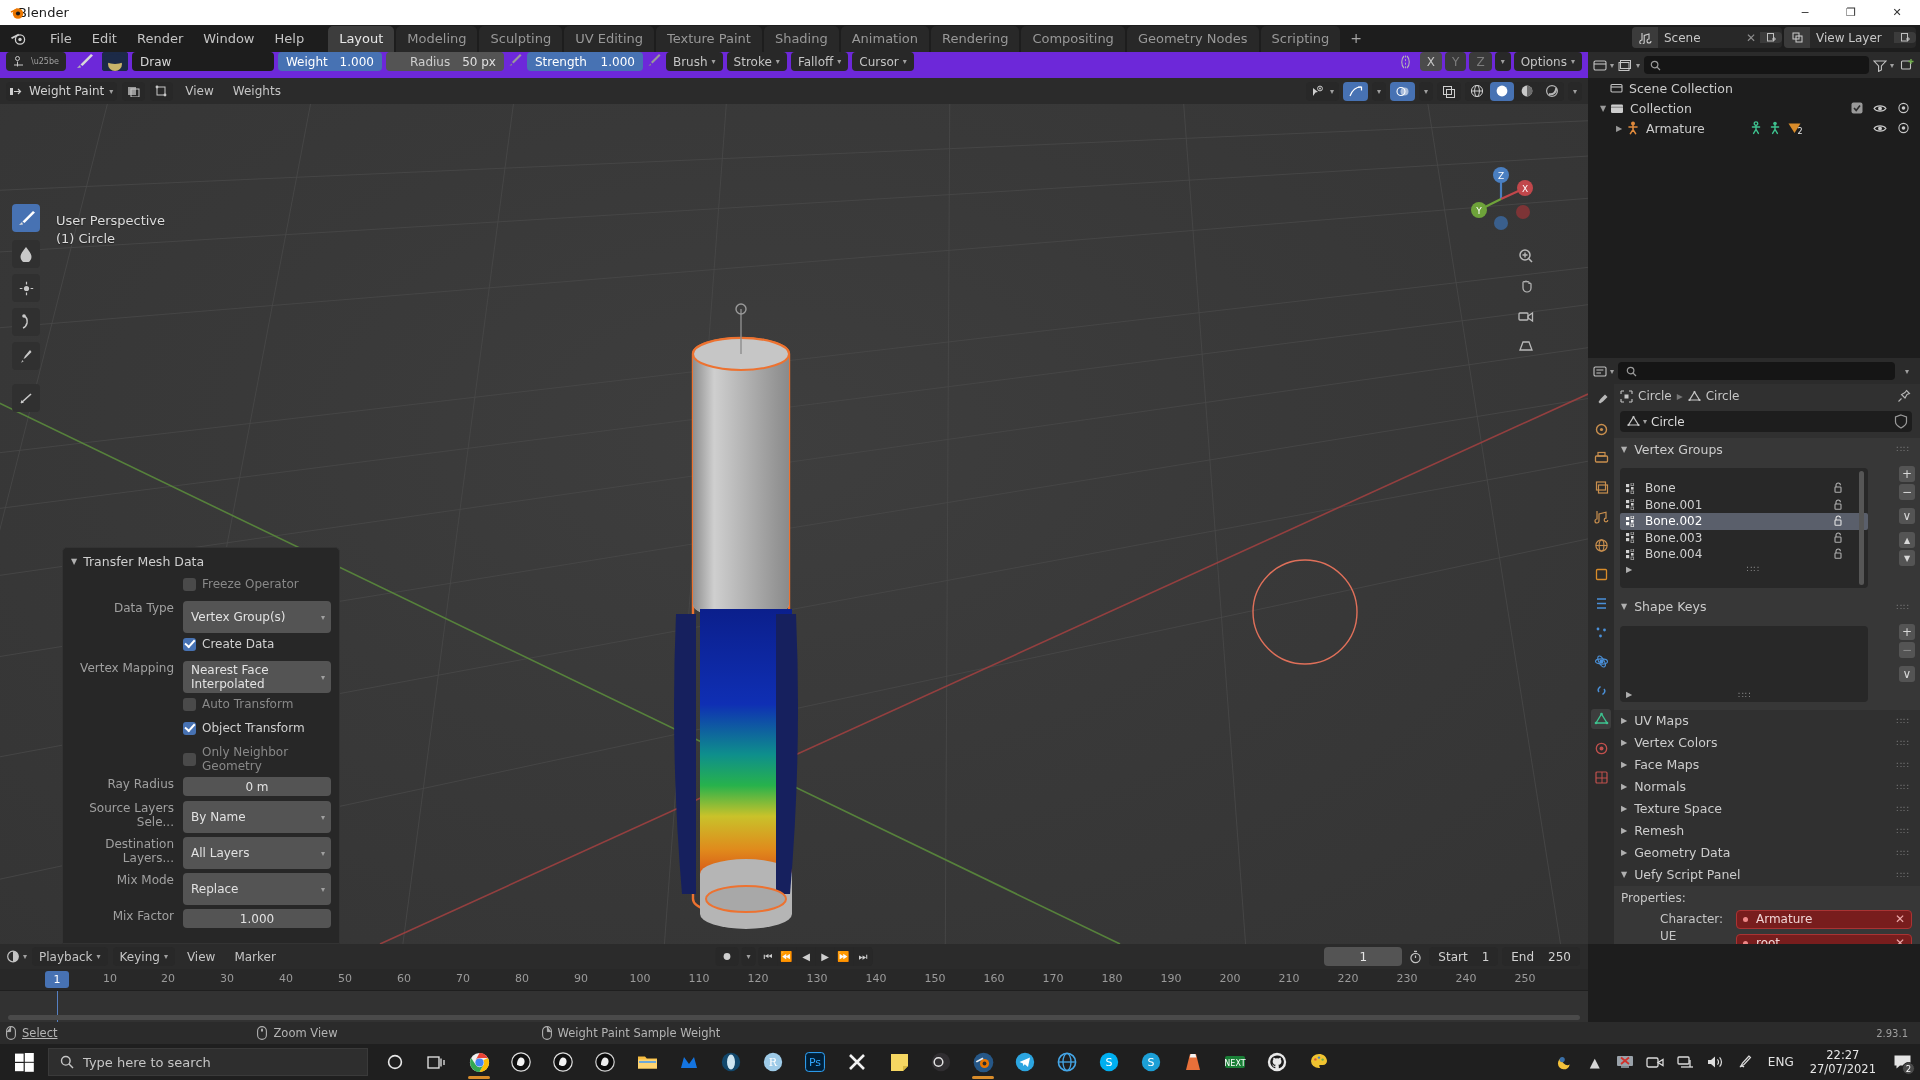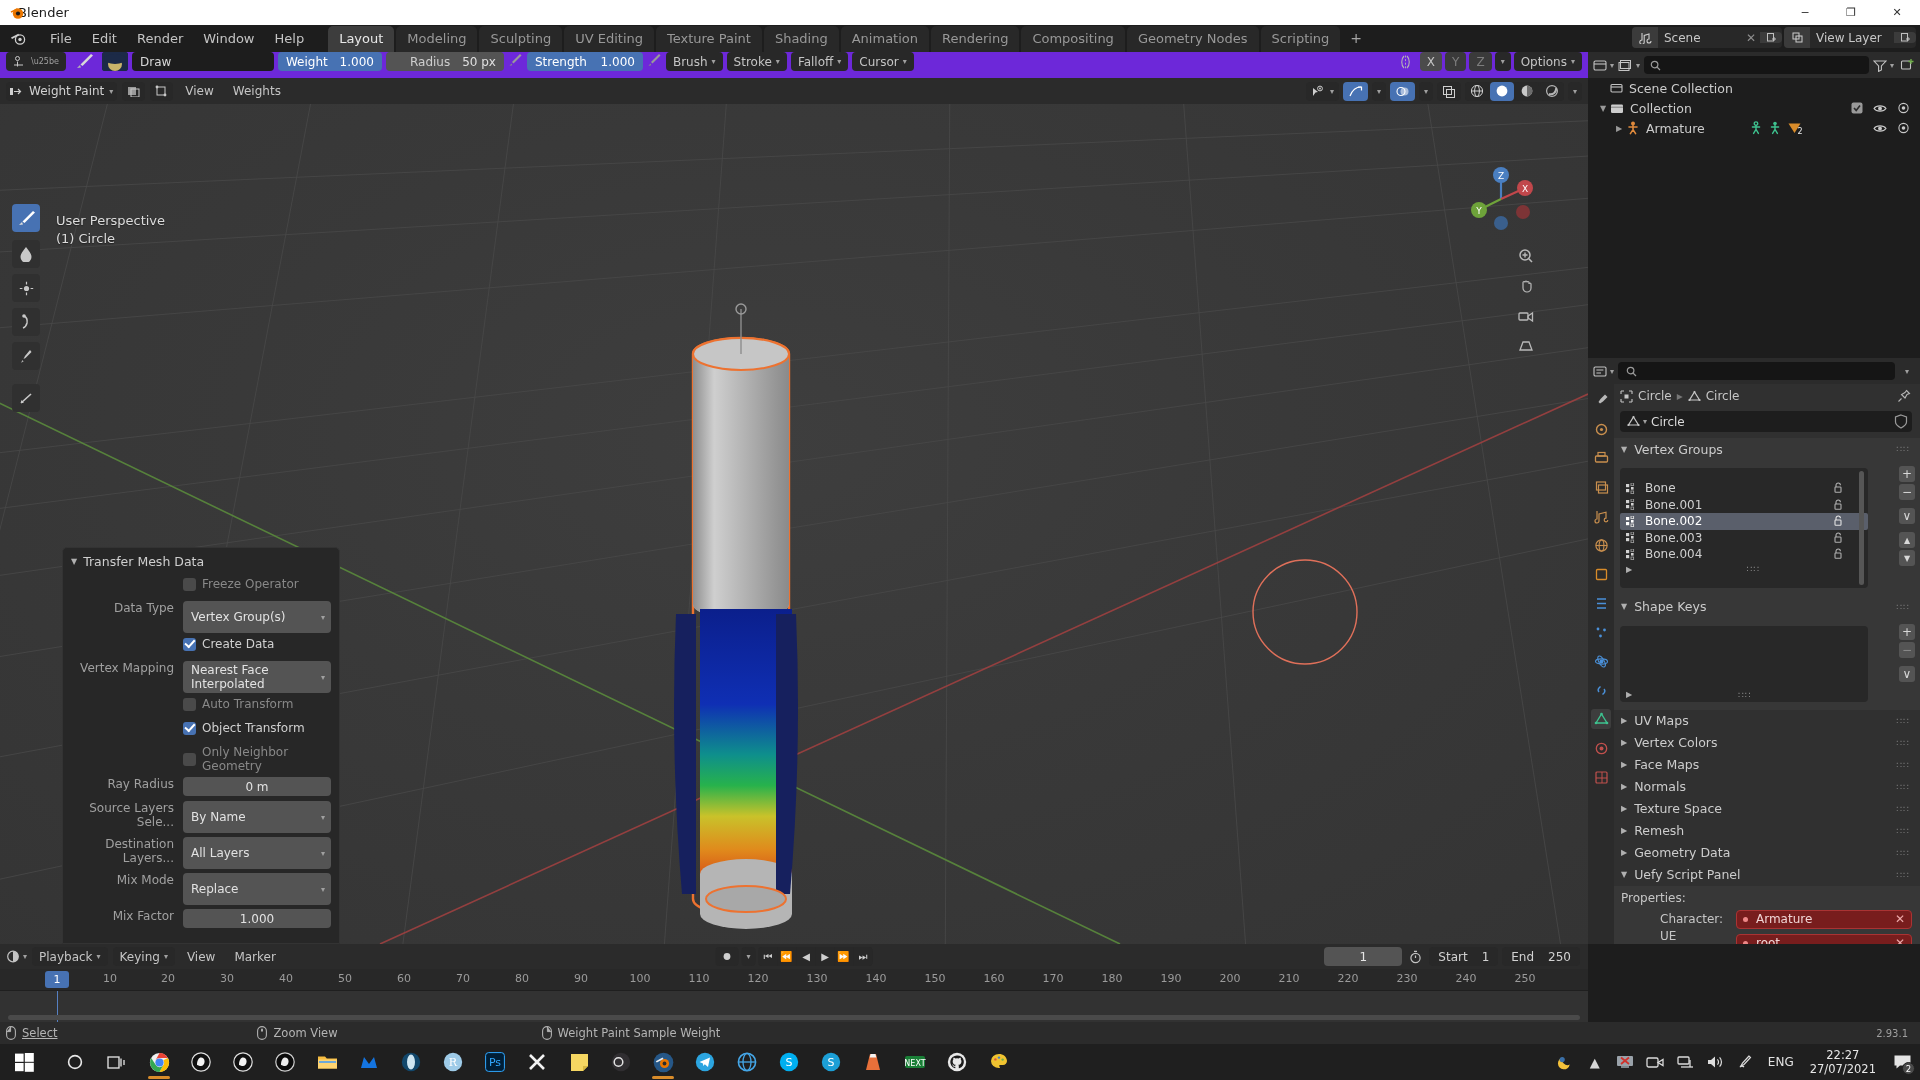--- a/index.html
+++ b/index.html
@@ -1361,20 +1361,29 @@
 
   <div class="taskbar">
     <div class="startbtn">
       <svg width="19" height="19" viewBox="0 0 19 19">
         <rect x="0" y="0.6" width="8.6" height="8.2" fill="#fff"></rect>
         <rect x="9.8" y="0" width="9" height="8.8" fill="#fff"></rect>
         <rect x="0" y="10" width="8.6" height="8.2" fill="#fff"></rect>
         <rect x="9.8" y="9.8" width="9" height="9" fill="#fff"></rect>
       </svg>
     </div>
+    <div class="tsearch">
+      <span>
+        <svg width="14" height="14" viewBox="0 0 14 14">
+            <circle cx="5.8" cy="5.8" r="4.3" fill="none" stroke="#c6c6c6" stroke-width="1.4"></circle>
+            <path d="M9 9 L13 13" stroke="#c6c6c6" stroke-width="1.5"></path>
+          </svg>
+      </span>
+      <span>Type here to search</span>
+    </div>
     <div class="tbicons">
       <div class="tbicon">
         <svg width="18" height="18" viewBox="0 0 18 18">
             <circle cx="9" cy="9" r="6.4" fill="none" stroke="#e8e8e8" stroke-width="1.6"></circle>
           </svg>
       </div>
       <div class="tbicon">
         <svg width="20" height="17" viewBox="0 0 20 17">
             <rect x="1" y="3" width="11" height="11" fill="none" stroke="#e8e8e8" stroke-width="1.3"></rect>
             <path d="M14 4.5 v8 M17 6 v5" stroke="#e8e8e8" stroke-width="1.3"></path>

